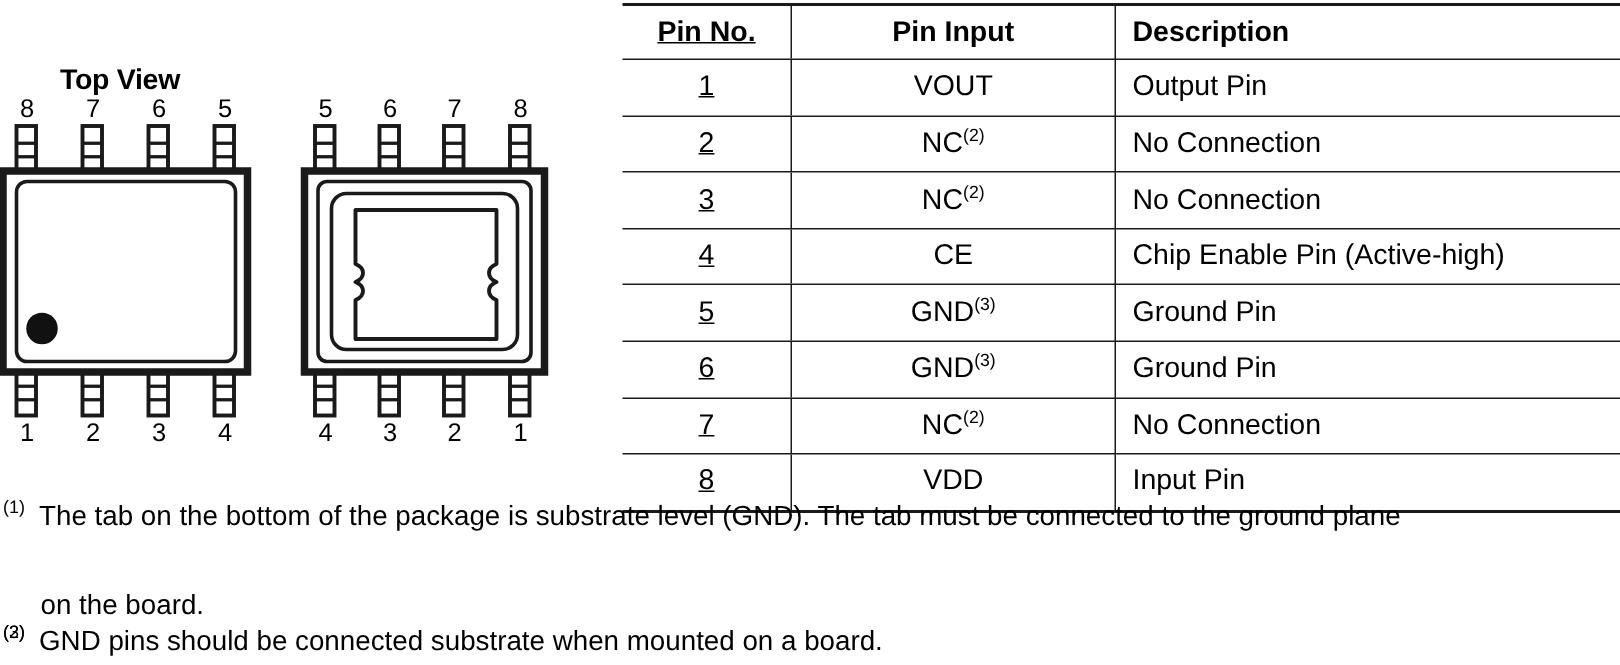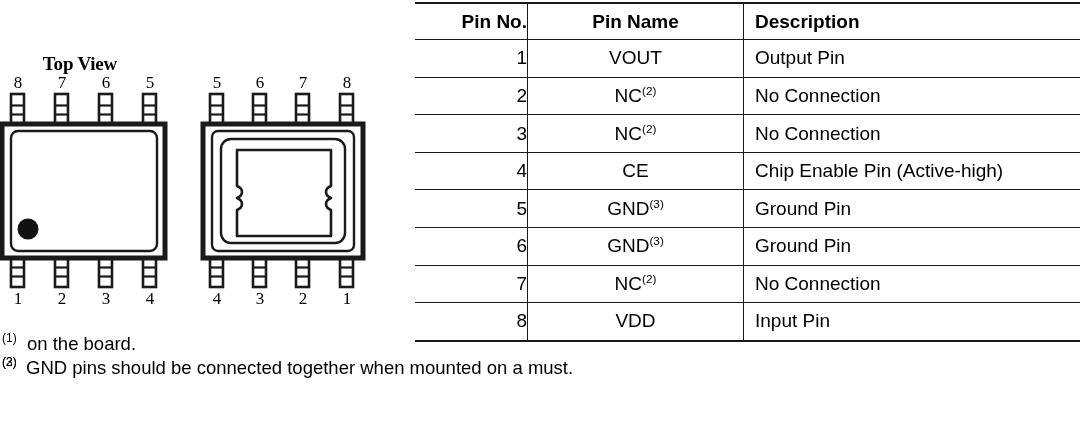--- a/index.html
+++ b/index.html
@@ -12,22 +12,22 @@
     height: 443px;
     position: relative;
     font-family: "Liberation Sans", sans-serif;
     color: #000000;
     overflow: hidden;
   }
 
   
   #package-figures {
     position: absolute;
-    left: 0; top: 10px;
-    width: 400px; height: 320px; font-family: Liberation Serif, serif;
+    left: 0; top: 0;
+    width: 400px; height: 320px;
   }
   .view-title {
     position: absolute;
     font-size: 19px;
     font-weight: bold;
     letter-spacing: -0.2px;
     white-space: nowrap;
     text-align: center;
   }
   #top-view-title  { left: 0px;   top: 43px; width: 160px; }
@@ -61,21 +61,21 @@
     font-size: 19px;
     font-weight: normal;
     vertical-align: middle;
     line-height: 1.05;
   }
   table.pintable thead th {
     font-weight: bold;
     height: 35px;
     border-top: 2.4px solid #1a1a1a;
   }
-  .col-no   { width: 112px; text-align: right; }
+  .col-no   { width: 112px; text-align: center; text-decoration: underline; }
   .col-name { width: 215px; text-align: center;
               border-left: 1.6px solid #1a1a1a;
               border-right: 1.6px solid #1a1a1a; }
   .col-desc { width: 338px; text-align: left; padding-left: 11px !important; }
   table.pintable tbody tr:last-child td { border-bottom: 2.0px solid #1a1a1a; }
   sup { font-size: 0.62em; vertical-align: super; line-height: 0; }
 
   
   #footnotes {
     position: absolute;
@@ -90,21 +90,21 @@
     padding-left: 24px;
     margin-bottom: 1px;
     white-space: normal;
   }
   .fn .mark {
     position: absolute;
     left: 0;
     top: -1px;
     font-size: 12px;
   }
-  .fn .cont { display: block; padding-left: 1px; }
+  .fn .cont { display: block; padding-left: 1px; margin-top: 36px; }
 </style>
 </head>
 <body>
 
 <div id="package-figures">
 
   <div class="view-title" id="top-view-title">Top View</div>
 
   <div class="pin-num" style="left:7px;  top:63px;">8</div>
   <div class="pin-num" style="left:51px; top:63px;">7</div>
@@ -220,21 +220,21 @@
                Z" fill="#ffffff" stroke="#1a1a1a" stroke-width="2.6" stroke-linejoin="round"></path>
     </g>
   </svg>
 </div>
 
 <div id="pin-table">
   <table class="pintable">
     <thead>
       <tr>
         <th class="col-no">Pin No.</th>
-        <th class="col-name">Pin Name</th>
+        <th class="col-name">Pin Input</th>
         <th class="col-desc">Description</th>
       </tr>
     </thead>
     <tbody id="table-body">
         <tr>
           <td class="col-no">1</td>
           <td class="col-name">VOUT</td>
           <td class="col-desc">Output Pin</td>
         </tr>
         <tr>
@@ -270,16 +270,16 @@
         <tr>
           <td class="col-no">8</td>
           <td class="col-name">VDD</td>
           <td class="col-desc">Input Pin</td>
         </tr>
       </tbody>
   </table>
 </div>
 
 <div id="footnotes">
-    <div class="fn"><span class="mark">(1)</span><span class="cont">on the board.</span></div>
+    <div class="fn"><span class="mark">(1)</span><span>The tab on the bottom of the package is substrate level (GND). The tab must be connected to the ground plane</span><span class="cont">on the board.</span></div>
     <div class="fn"><span class="mark">(2)</span></div>
-    <div class="fn"><span class="mark">(3)</span><span>GND pins should be connected together when mounted on a must.</span></div>
+    <div class="fn"><span class="mark">(3)</span><span>GND pins should be connected substrate when mounted on a board.</span></div>
   </div>
 
 </body></html>

